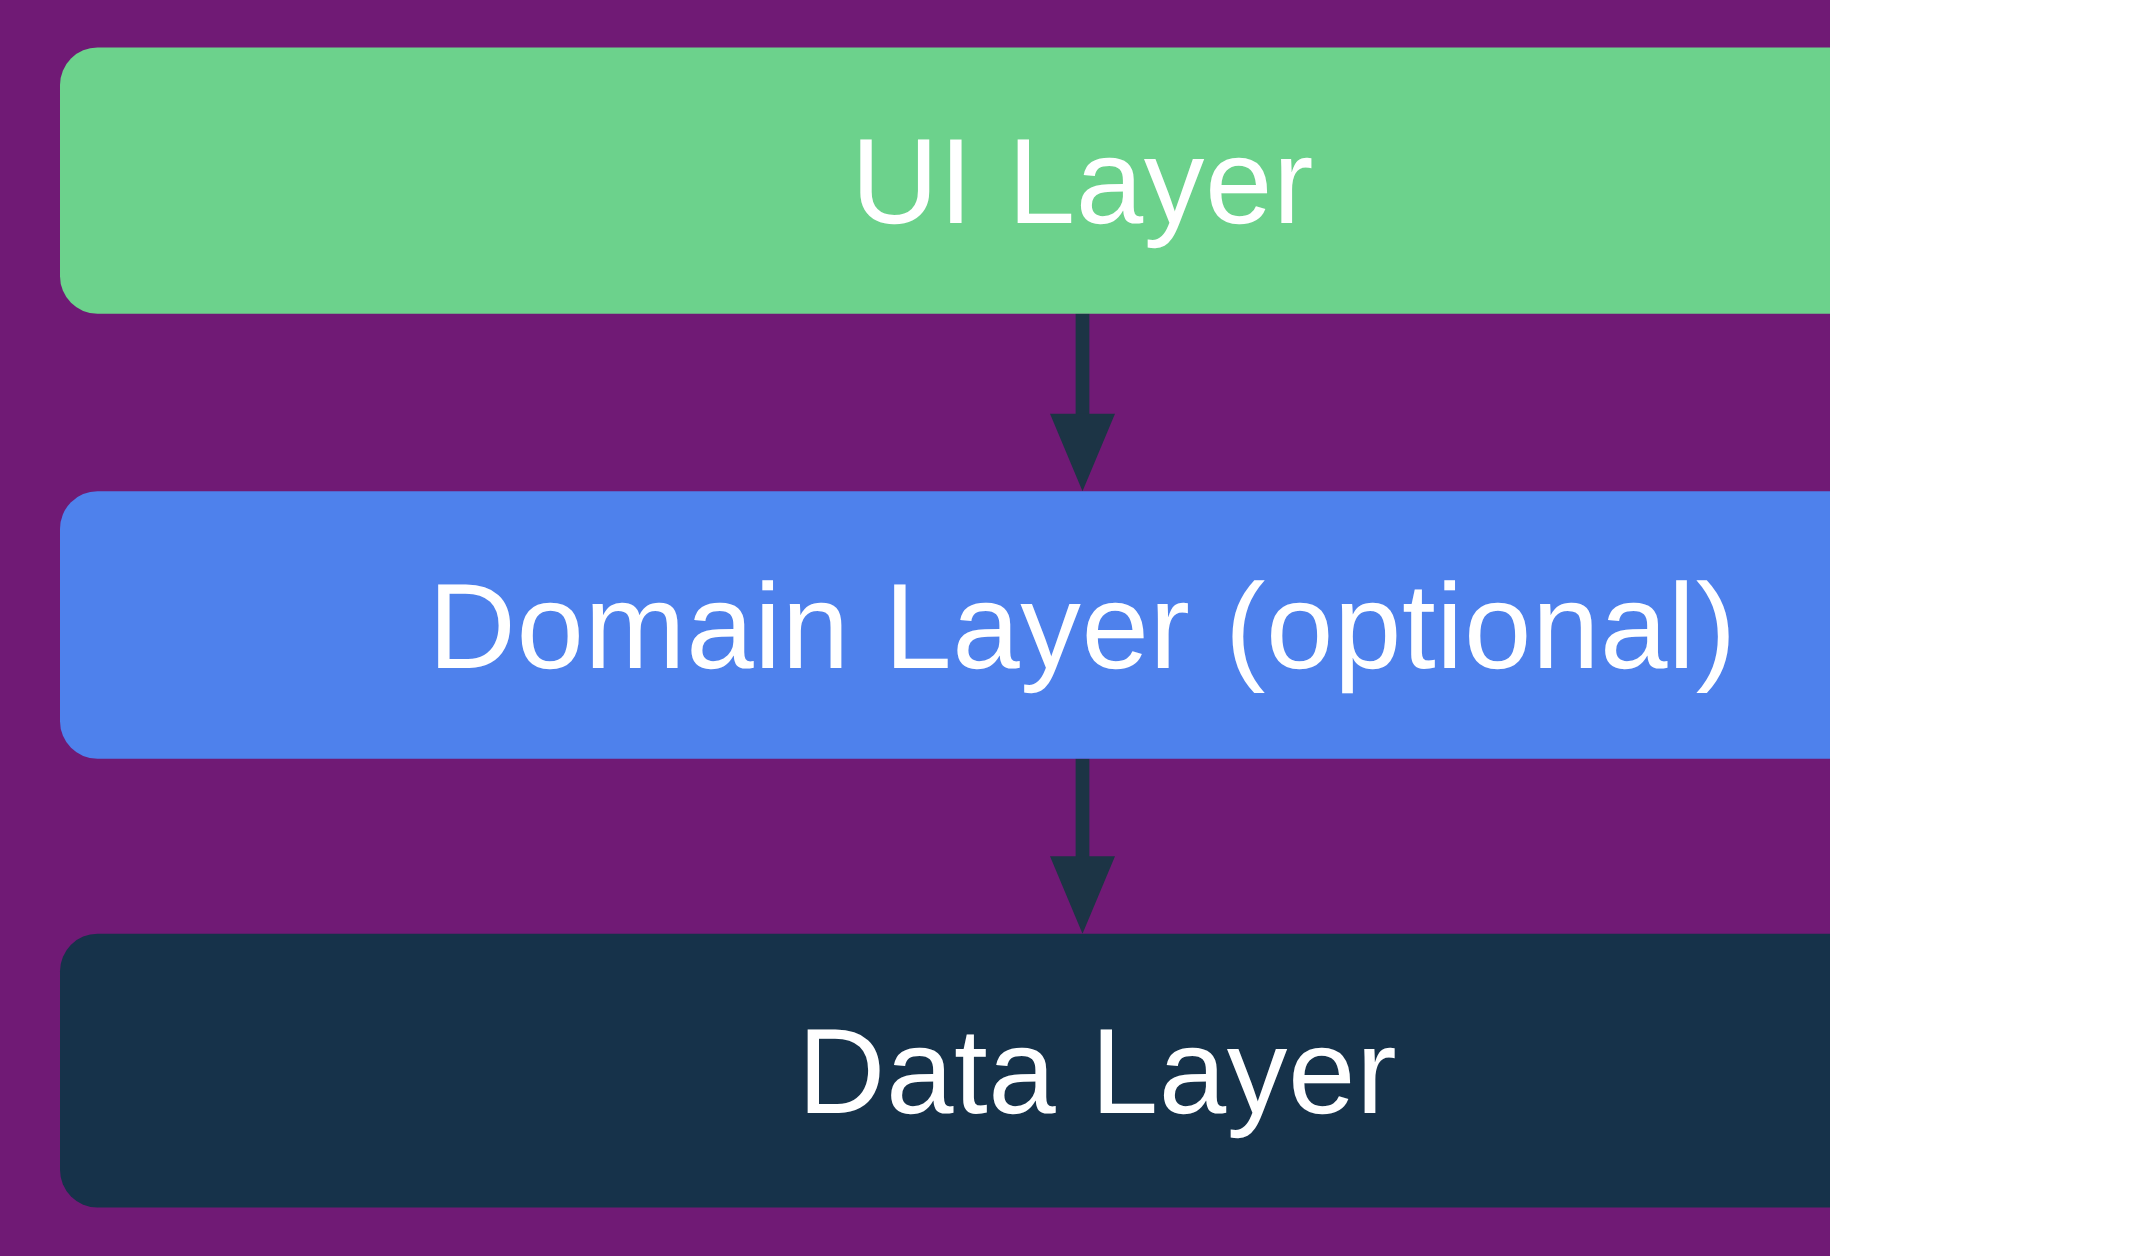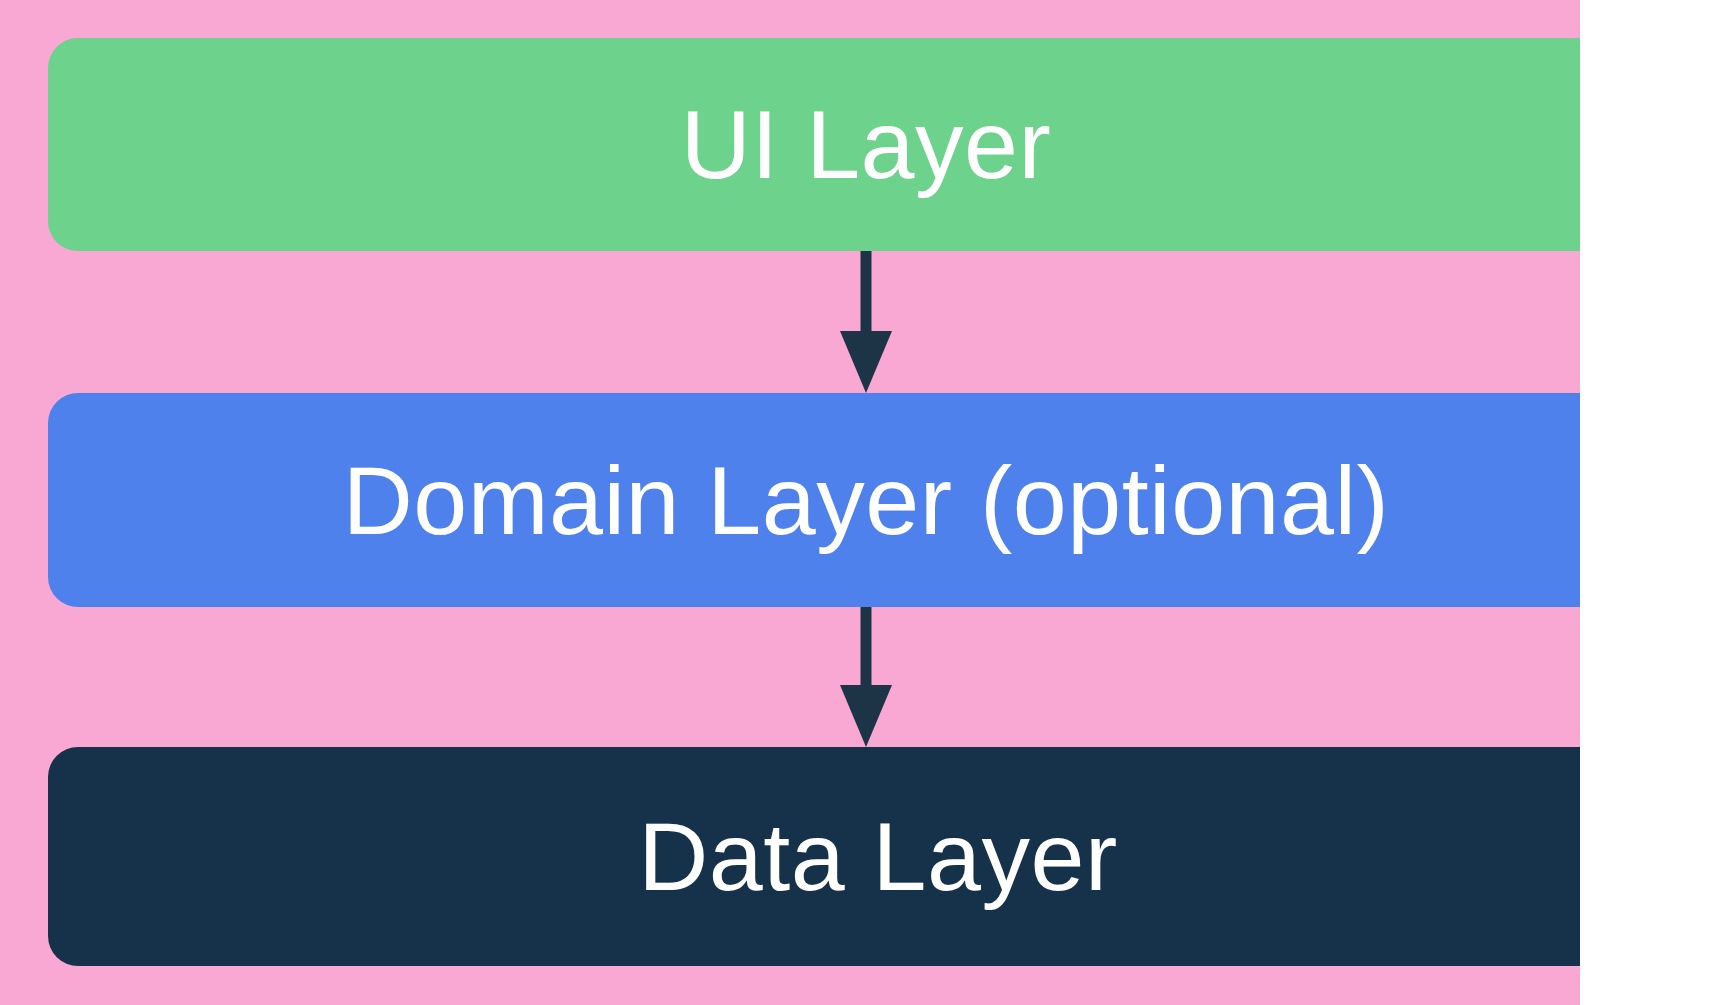--- a/index.html
+++ b/index.html
@@ -2,23 +2,23 @@
 <html><head>
 <meta charset="utf-8">
 <style>
   html, body {
     margin: 0;
     padding: 0;
     background: #ffffff;
   }
   .canvas {
     position: relative;
-    width: 1580px;
+    width: 1464px;
     height: 1005px;
-    background: #f9a8d4;
+    background: #701a75;
     overflow: hidden;
     font-family: "Liberation Sans", sans-serif;
   }
   .layer-box {
     position: absolute;
     left: 48px;
     width: 1636px;
     border-radius: 30px;
     display: flex;
     align-items: center;

